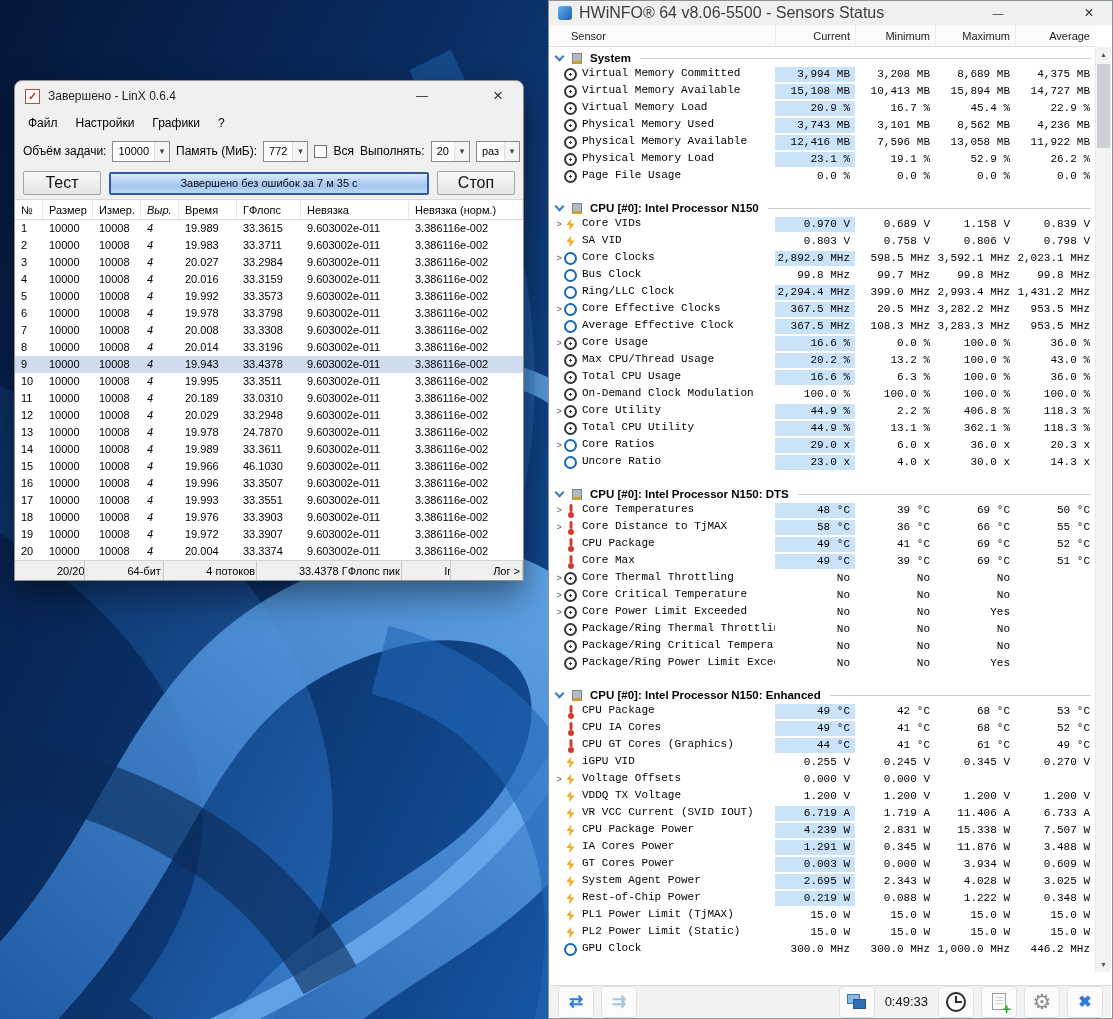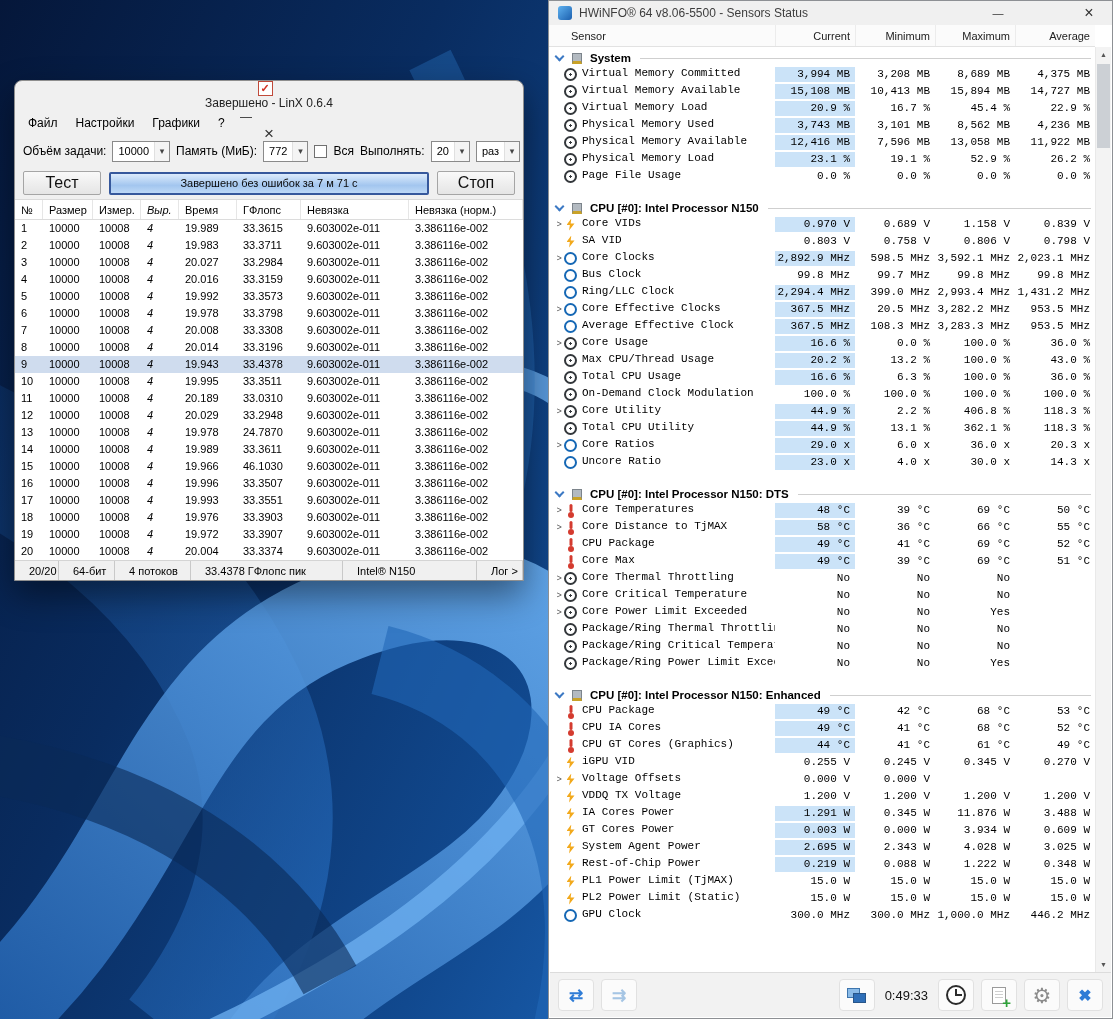--- a/index.html
+++ b/index.html
@@ -9,21 +9,21 @@
 
   
   .desktop{position:absolute;inset:0;
     background:linear-gradient(115deg,#05173a 0%,#092c60 28%,#11498f 55%,#1e6ac0 78%,#3286dd 100%);}
   .desktop svg{position:absolute;inset:0;display:block;}
 
   
   .linx{position:absolute;left:14px;top:80px;width:510px;background:#f0f0f0;
         border:1px solid #8f8f8f;border-radius:8px 8px 0 0;
         box-shadow:0 14px 34px rgba(0,0,0,.45);font-size:12px;color:#000;}
-  .lx-titlebar{height:30px;display:flex;align-items:center;padding:0 10px;border-radius:8px 8px 0 0;flex-direction:column;}
+  .lx-titlebar{height:30px;display:flex;align-items:center;padding:0 10px;border-radius:8px 8px 0 0;}
   .lx-appicon{width:15px;height:15px;border:1px solid #c04a3a;background:#fff;
               display:flex;align-items:center;justify-content:center;margin-right:8px;flex:0 0 auto;}
   .lx-appicon::before{content:'✓';color:#d03224;font-size:11px;font-weight:bold;line-height:1;}
   .lx-title{flex:1;color:#222;}
   .lx-ctl{width:30px;text-align:center;color:#333;}
   .lx-min{margin-right:46px;}
   .lx-min::before{content:'—';font-size:12px;}
   .lx-close::before{content:'×';font-size:17px;}
   .lx-menubar{height:24px;display:flex;align-items:center;padding-left:4px;}
   .lx-menu-item{padding:3px 9px;}
@@ -45,31 +45,31 @@
   .lx-thead{display:flex;height:20px;background:#fff;border-bottom:1px solid #dcdcdc;}
   .lx-th{display:flex;align-items:center;padding-left:6px;font-size:11px;
          border-right:1px solid #e6e6e6;white-space:nowrap;overflow:hidden;}
   .lx-tr{display:flex;height:17px;line-height:17px;font-size:11px;}
   .lx-tr.sel{background:#cfdcee;}
   .lx-td{padding-left:6px;white-space:nowrap;overflow:hidden;}
   .c0{width:28px;} .c1{width:50px;} .c2{width:48px;} .c3{width:38px;font-style:italic;}
   .c4{width:58px;} .c5{width:64px;} .c6{width:108px;} .c7{flex:1;}
   .lx-status{height:20px;display:flex;align-items:center;background:#f0f0f0;
              border-top:1px solid #d4d4d4;font-size:11px;}
-  .lx-status .seg{padding:0 14px;border-right:1px solid #c9c9c9;height:100%;
-                  display:flex;align-items:center;white-space:nowrap;overflow:hidden;}
+  .lx-status .seg{padding:0 6px;border-right:1px solid #c9c9c9;height:100%;
+                  display:flex;align-items:center;white-space:nowrap;overflow:hidden;margin-left:36px;}
   .s0{width:44px;} .s1{width:56px;} .s2{width:76px;} .s3{width:152px;} .s4{flex:1;} .s5{border-right:none;width:46px;}
 
   
   .hw{position:absolute;left:548px;top:0;width:565px;height:1019px;background:#fff;
       border:1px solid #8d9094;font-size:11px;color:#000;}
   .hw-titlebar{height:24px;display:flex;align-items:center;padding:0 9px;background:#f0f0f0;gap:7px;}
   .hw-appicon{width:14px;height:14px;border-radius:3px;flex:0 0 auto;
               background:linear-gradient(135deg,#5fb2f0,#1b5fae);}
-  .hw-title{flex:1;color:#3d3d3d;font-size:12px;white-space:nowrap;overflow:hidden;}
+  .hw-title{flex:1;color:#3d3d3d;font-size:16px;white-space:nowrap;overflow:hidden;}
   .hw-ctl{width:28px;text-align:center;color:#333;}
   .hw-min{margin-right:56px;}
   .hw-min::before{content:'—';font-size:11px;}
   .hw-close::before{content:'×';font-size:16px;}
   .hw-colhead{height:22px;display:flex;align-items:stretch;border-bottom:1px solid #e2e2e2;
               margin-right:17px;background:#fbfbfb;}
   .hw-h-sensor{flex:1;padding-left:22px;display:flex;align-items:center;color:#222;}
   .hw-h-val{flex:0 0 80px;border-left:1px solid #ececec;display:flex;align-items:center;
             justify-content:flex-end;padding-right:5px;color:#222;}
   .hw-list{position:absolute;top:46px;bottom:46px;left:0;right:17px;overflow:hidden;padding-top:2px;}
@@ -98,21 +98,21 @@
                    clip-path:polygon(60% 0,0 55%,42% 55%,32% 100%,100% 42%,52% 42%);}
   
   .hw-scroll{position:absolute;top:46px;bottom:46px;right:1px;width:16px;background:#f3f3f3;
              border-left:1px solid #e9e9e9;}
   .sb-up,.sb-down{position:absolute;left:0;right:0;height:15px;display:flex;align-items:center;
                   justify-content:center;font-size:7px;color:#555;}
   .sb-up{top:0;} .sb-down{bottom:0;}
   .sb-up::before{content:'▲';} .sb-down::before{content:'▼';}
   .sb-thumb{position:absolute;left:1px;right:1px;top:17px;height:84px;background:#ccd0d5;}
   
-  .hw-toolbar{position:absolute;left:1px;right:1px;bottom:1px;height:45px;background:#f2f2f2;
+  .hw-toolbar{position:absolute;left:1px;right:1px;bottom:1px;height:32px;background:#f2f2f2;
               border-top:1px solid #dcdcdc;display:flex;align-items:center;padding:12px 8px;gap:7px;}
   .tb-btn{width:36px;height:32px;display:flex;align-items:center;justify-content:center;
           background:#fbfbfb;border:1px solid #e1e1e1;border-radius:4px;flex:0 0 auto;}
   .tb-spacer{flex:1;}
   .ic-nav::before{content:'⇄';color:#2f7cd6;font-size:17px;font-weight:bold;}
   .ic-nav2::before{content:'⇉';color:#a5c5e4;font-size:17px;font-weight:bold;}
   .ic-screens{position:relative;width:19px;height:15px;}
   .ic-screens::before{content:'';position:absolute;left:0;top:0;width:11px;height:8px;
                       background:#8abbe8;border:1px solid #3d75ad;}
   .ic-screens::after{content:'';position:absolute;right:0;bottom:0;width:11px;height:8px;
@@ -189,21 +189,21 @@
         <span class="combo-arrow"></span>
       </span>
       <span class="combo cw-unit">
         <span class="combo-val">раз</span>
         <span class="combo-arrow"></span>
       </span>
     </div>
     <div class="lx-actions">
       <button class="lx-btn">Тест</button>
       <div class="lx-progress">
-        <span>Завершено без ошибок за 7 м 71 с</span>
+        <span>Завершено без ошибок за 7 м 35 с</span>
       </div>
       <button class="lx-btn">Стоп</button>
     </div>
     <div class="lx-table">
       <div class="lx-thead">
           <div class="lx-th c0">№</div>
           <div class="lx-th c1">Размер</div>
           <div class="lx-th c2">Измер.</div>
           <div class="lx-th c3">Выр.</div>
           <div class="lx-th c4">Время</div>
@@ -800,20 +800,38 @@
           <span class="hw-val"></span>
         </div>
         <div class="hw-row">
           <span class="hw-exp"></span>
           <span class="hw-ic ic-bolt"></span>
           <span class="hw-label">VDDQ TX Voltage</span>
           <span class="hw-val">1.200 V</span>
           <span class="hw-val">1.200 V</span>
           <span class="hw-val">1.200 V</span>
           <span class="hw-val">1.200 V</span>
+        </div>
+        <div class="hw-row">
+          <span class="hw-exp"></span>
+          <span class="hw-ic ic-bolt"></span>
+          <span class="hw-label">VR VCC Current (SVID IOUT)</span>
+          <span class="hw-val hl">6.719 A</span>
+          <span class="hw-val">1.719 A</span>
+          <span class="hw-val">11.406 A</span>
+          <span class="hw-val">6.733 A</span>
+        </div>
+        <div class="hw-row">
+          <span class="hw-exp"></span>
+          <span class="hw-ic ic-bolt"></span>
+          <span class="hw-label">CPU Package Power</span>
+          <span class="hw-val hl">4.239 W</span>
+          <span class="hw-val">2.831 W</span>
+          <span class="hw-val">15.338 W</span>
+          <span class="hw-val">7.507 W</span>
         </div>
         <div class="hw-row">
           <span class="hw-exp"></span>
           <span class="hw-ic ic-bolt"></span>
           <span class="hw-label">IA Cores Power</span>
           <span class="hw-val hl">1.291 W</span>
           <span class="hw-val">0.345 W</span>
           <span class="hw-val">11.876 W</span>
           <span class="hw-val">3.488 W</span>
         </div>

